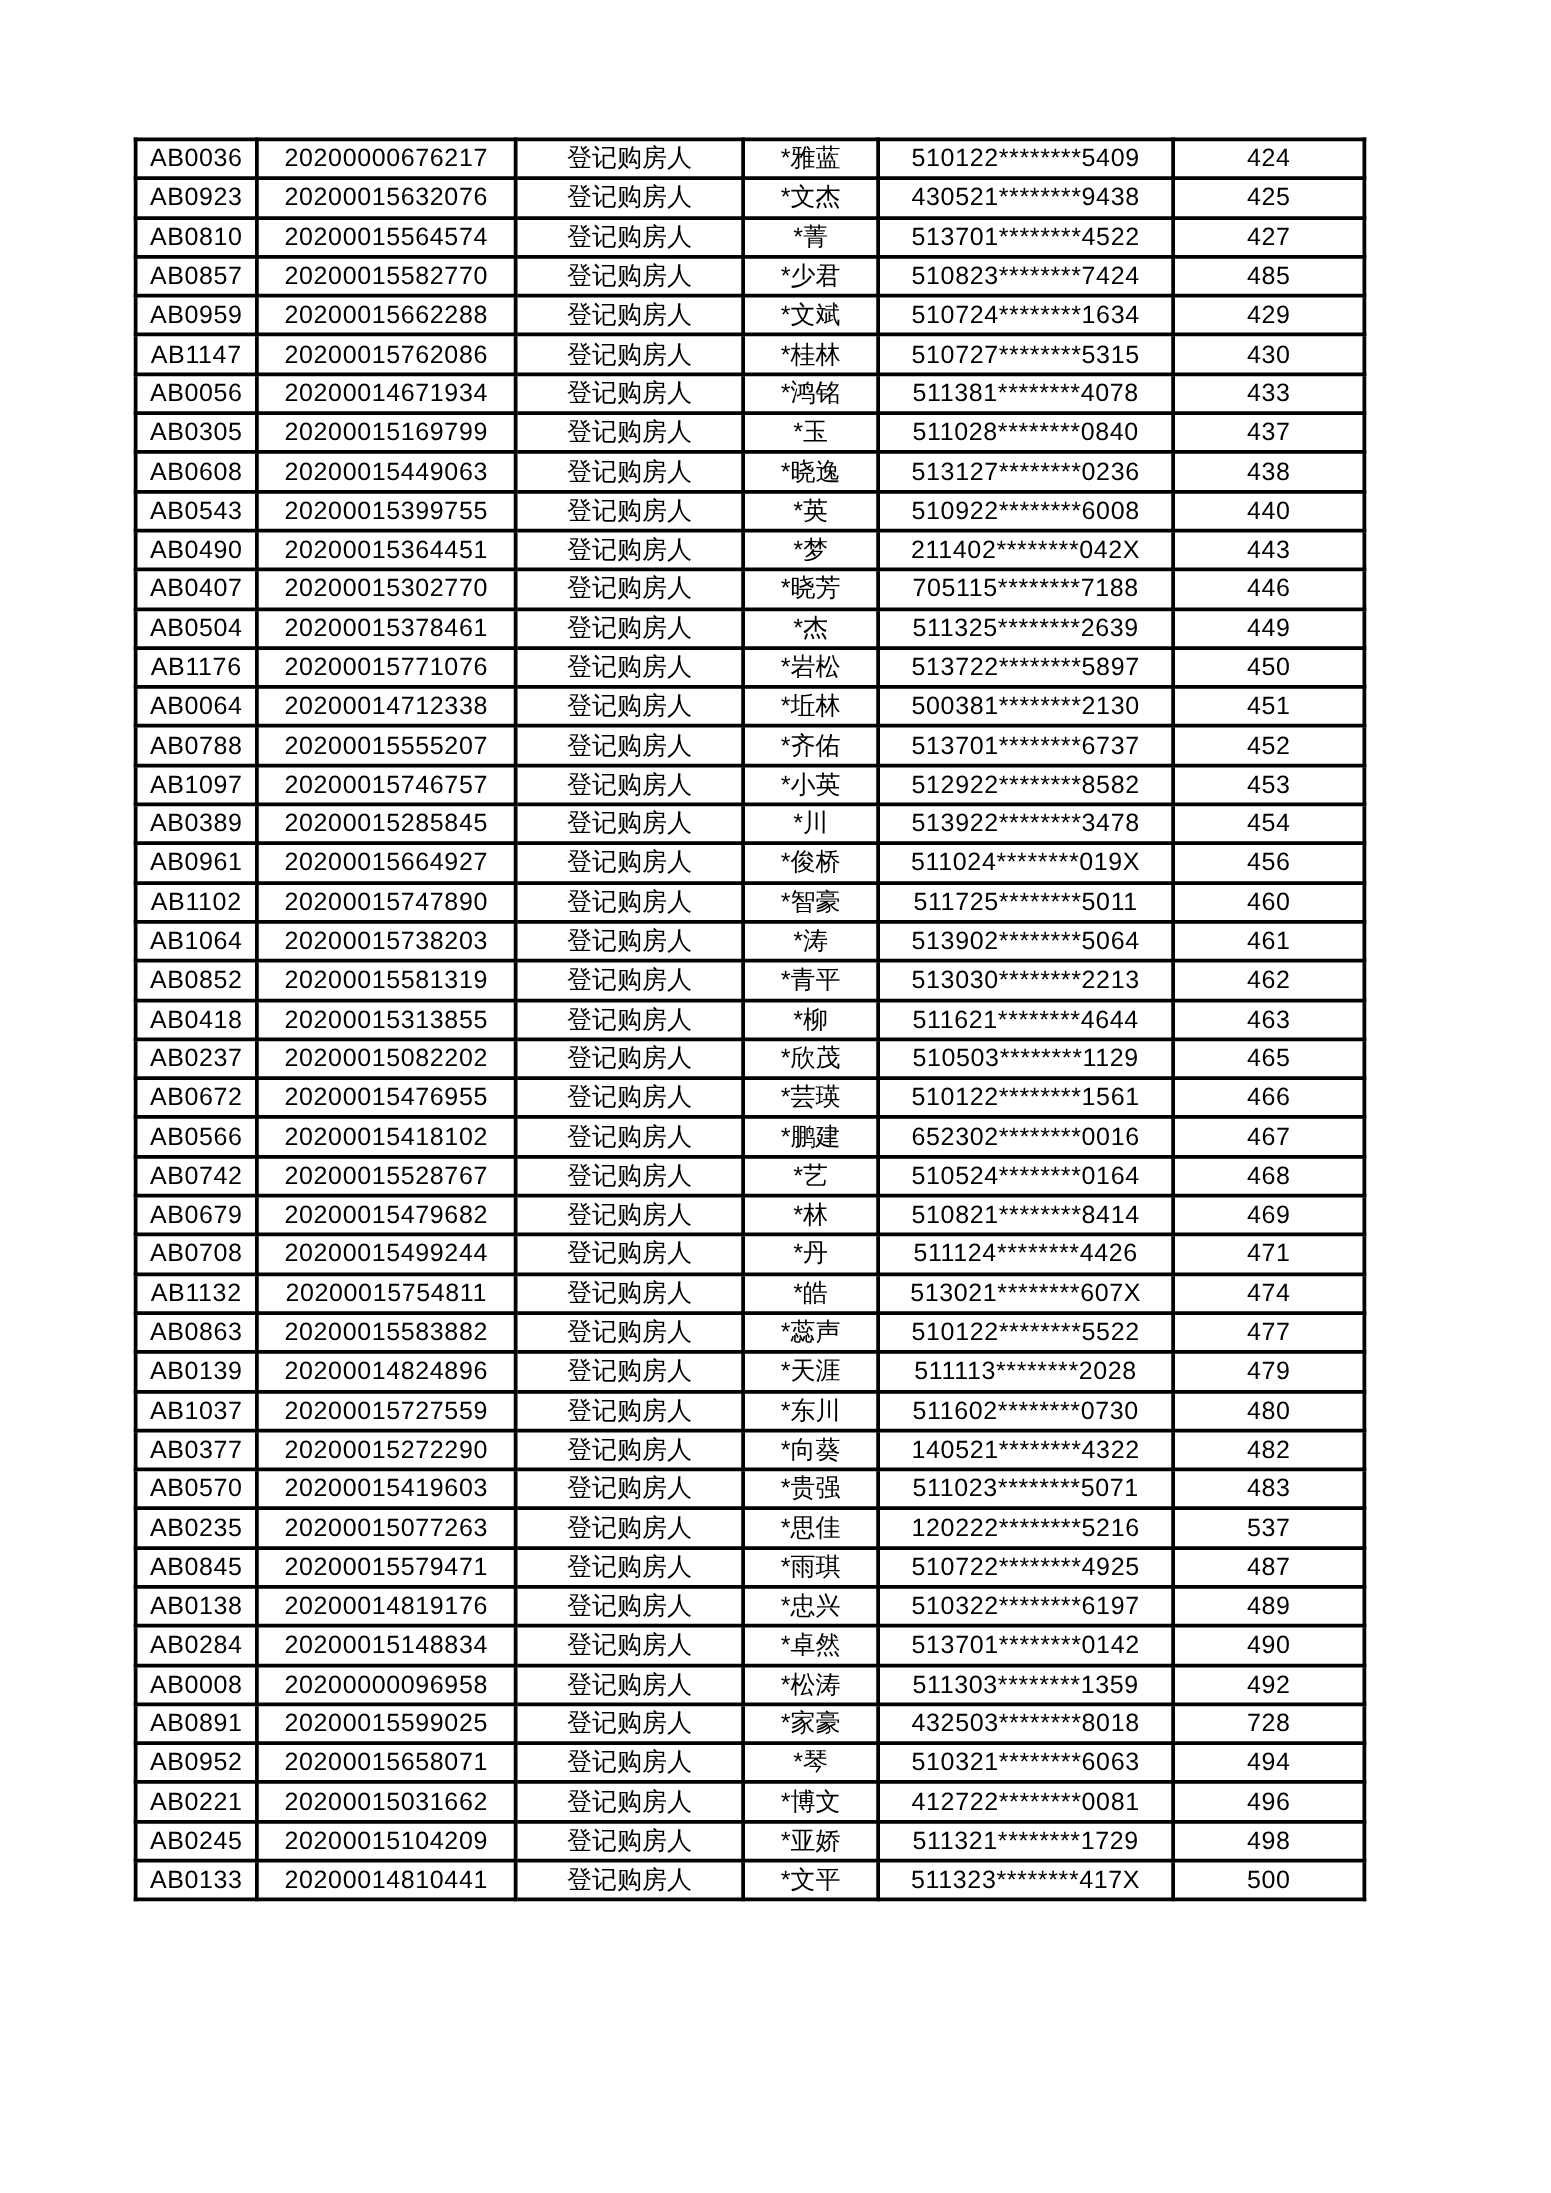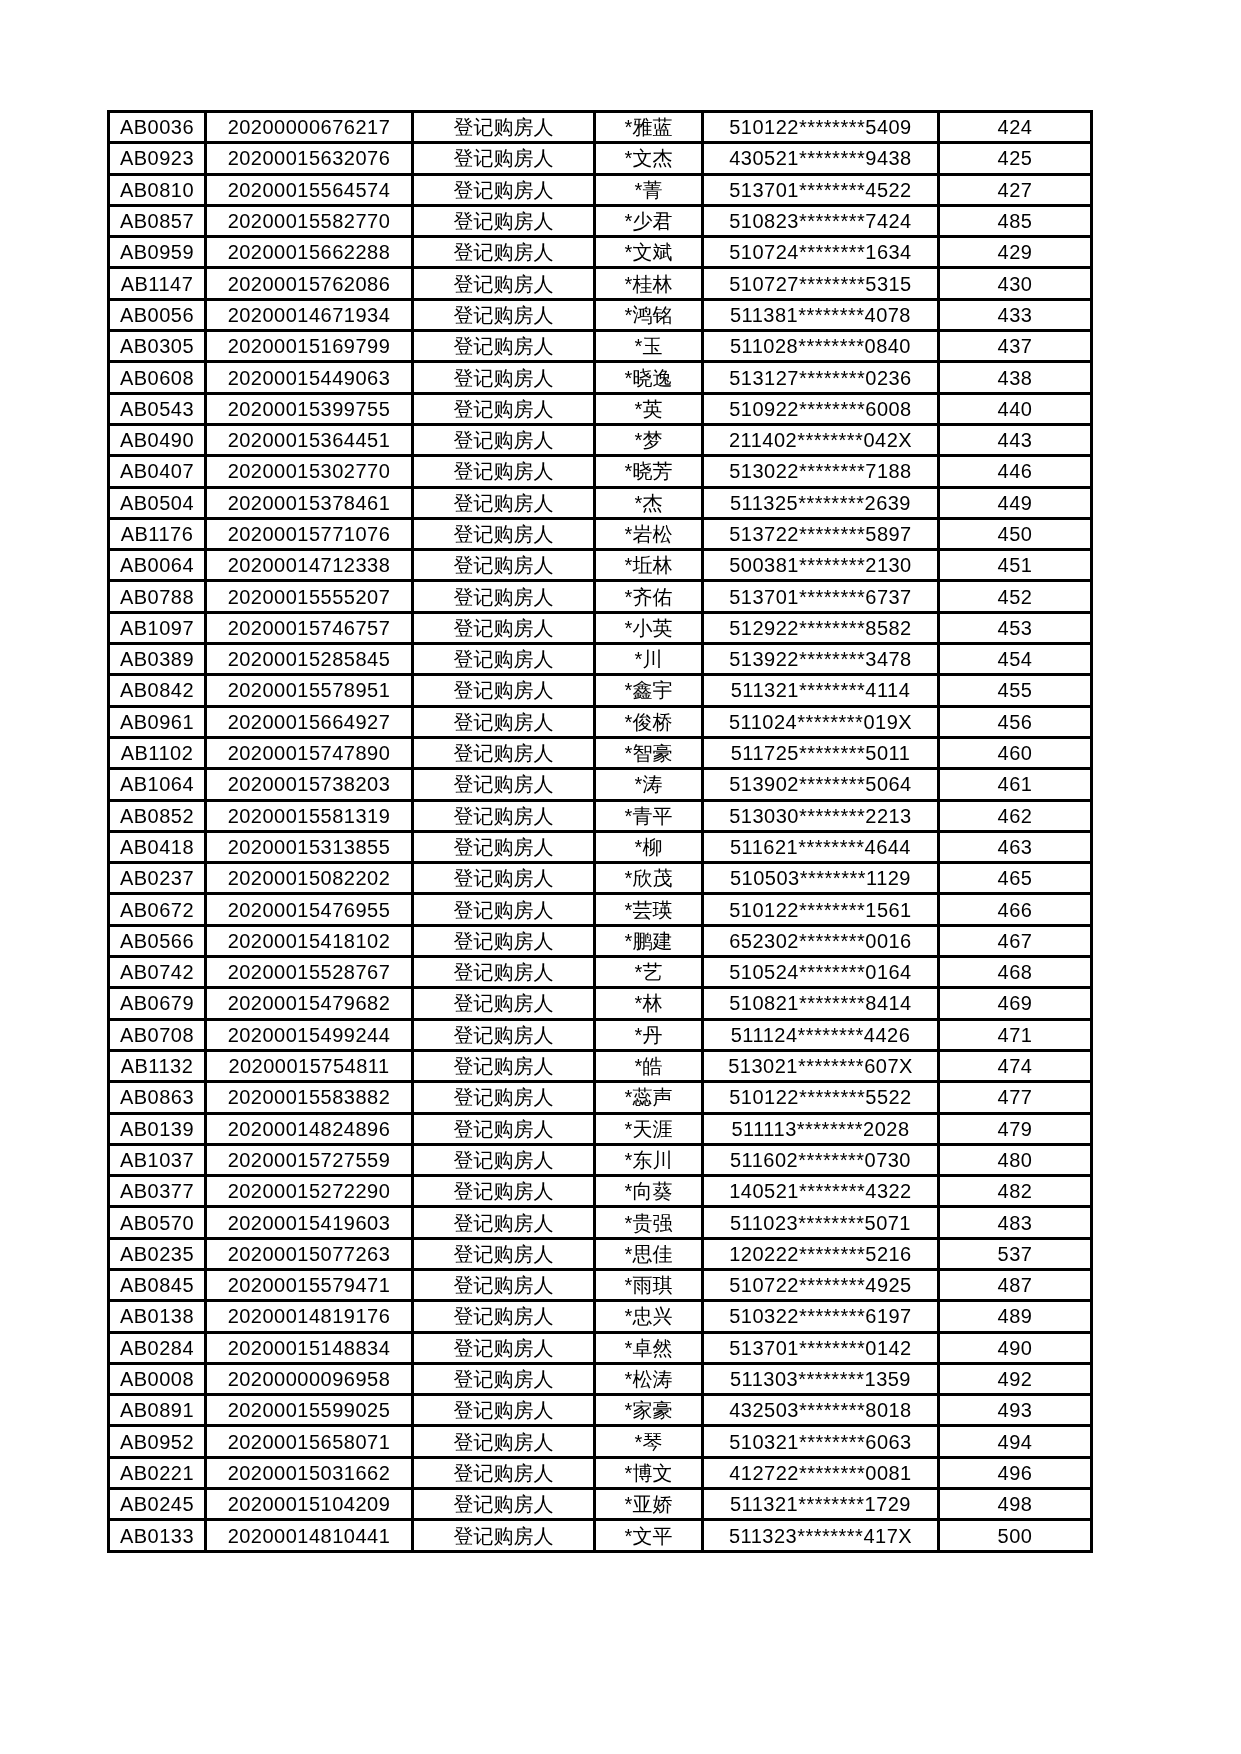--- a/index.html
+++ b/index.html
@@ -140,21 +140,21 @@
           <td class="cell-type">登记购房人</td>
           <td class="cell-name">*梦</td>
           <td class="cell-id_masked">211402********042X</td>
           <td class="cell-seq">443</td>
         </tr>
         <tr>
           <td class="cell-code">AB0407</td>
           <td class="cell-reg_no">20200015302770</td>
           <td class="cell-type">登记购房人</td>
           <td class="cell-name">*晓芳</td>
-          <td class="cell-id_masked">513022********7188</td>
+          <td class="cell-id_masked">705115********7188</td>
           <td class="cell-seq">446</td>
         </tr>
         <tr>
           <td class="cell-code">AB0504</td>
           <td class="cell-reg_no">20200015378461</td>
           <td class="cell-type">登记购房人</td>
           <td class="cell-name">*杰</td>
           <td class="cell-id_masked">511325********2639</td>
           <td class="cell-seq">449</td>
         </tr>
@@ -192,28 +192,20 @@
         </tr>
         <tr>
           <td class="cell-code">AB0389</td>
           <td class="cell-reg_no">20200015285845</td>
           <td class="cell-type">登记购房人</td>
           <td class="cell-name">*川</td>
           <td class="cell-id_masked">513922********3478</td>
           <td class="cell-seq">454</td>
         </tr>
         <tr>
-          <td class="cell-code">AB0842</td>
-          <td class="cell-reg_no">20200015578951</td>
-          <td class="cell-type">登记购房人</td>
-          <td class="cell-name">*鑫宇</td>
-          <td class="cell-id_masked">511321********4114</td>
-          <td class="cell-seq">455</td>
-        </tr>
-        <tr>
           <td class="cell-code">AB0961</td>
           <td class="cell-reg_no">20200015664927</td>
           <td class="cell-type">登记购房人</td>
           <td class="cell-name">*俊桥</td>
           <td class="cell-id_masked">511024********019X</td>
           <td class="cell-seq">456</td>
         </tr>
         <tr>
           <td class="cell-code">AB1102</td>
           <td class="cell-reg_no">20200015747890</td>
@@ -381,21 +373,21 @@
           <td class="cell-name">*松涛</td>
           <td class="cell-id_masked">511303********1359</td>
           <td class="cell-seq">492</td>
         </tr>
         <tr>
           <td class="cell-code">AB0891</td>
           <td class="cell-reg_no">20200015599025</td>
           <td class="cell-type">登记购房人</td>
           <td class="cell-name">*家豪</td>
           <td class="cell-id_masked">432503********8018</td>
-          <td class="cell-seq">493</td>
+          <td class="cell-seq">728</td>
         </tr>
         <tr>
           <td class="cell-code">AB0952</td>
           <td class="cell-reg_no">20200015658071</td>
           <td class="cell-type">登记购房人</td>
           <td class="cell-name">*琴</td>
           <td class="cell-id_masked">510321********6063</td>
           <td class="cell-seq">494</td>
         </tr>
         <tr>

